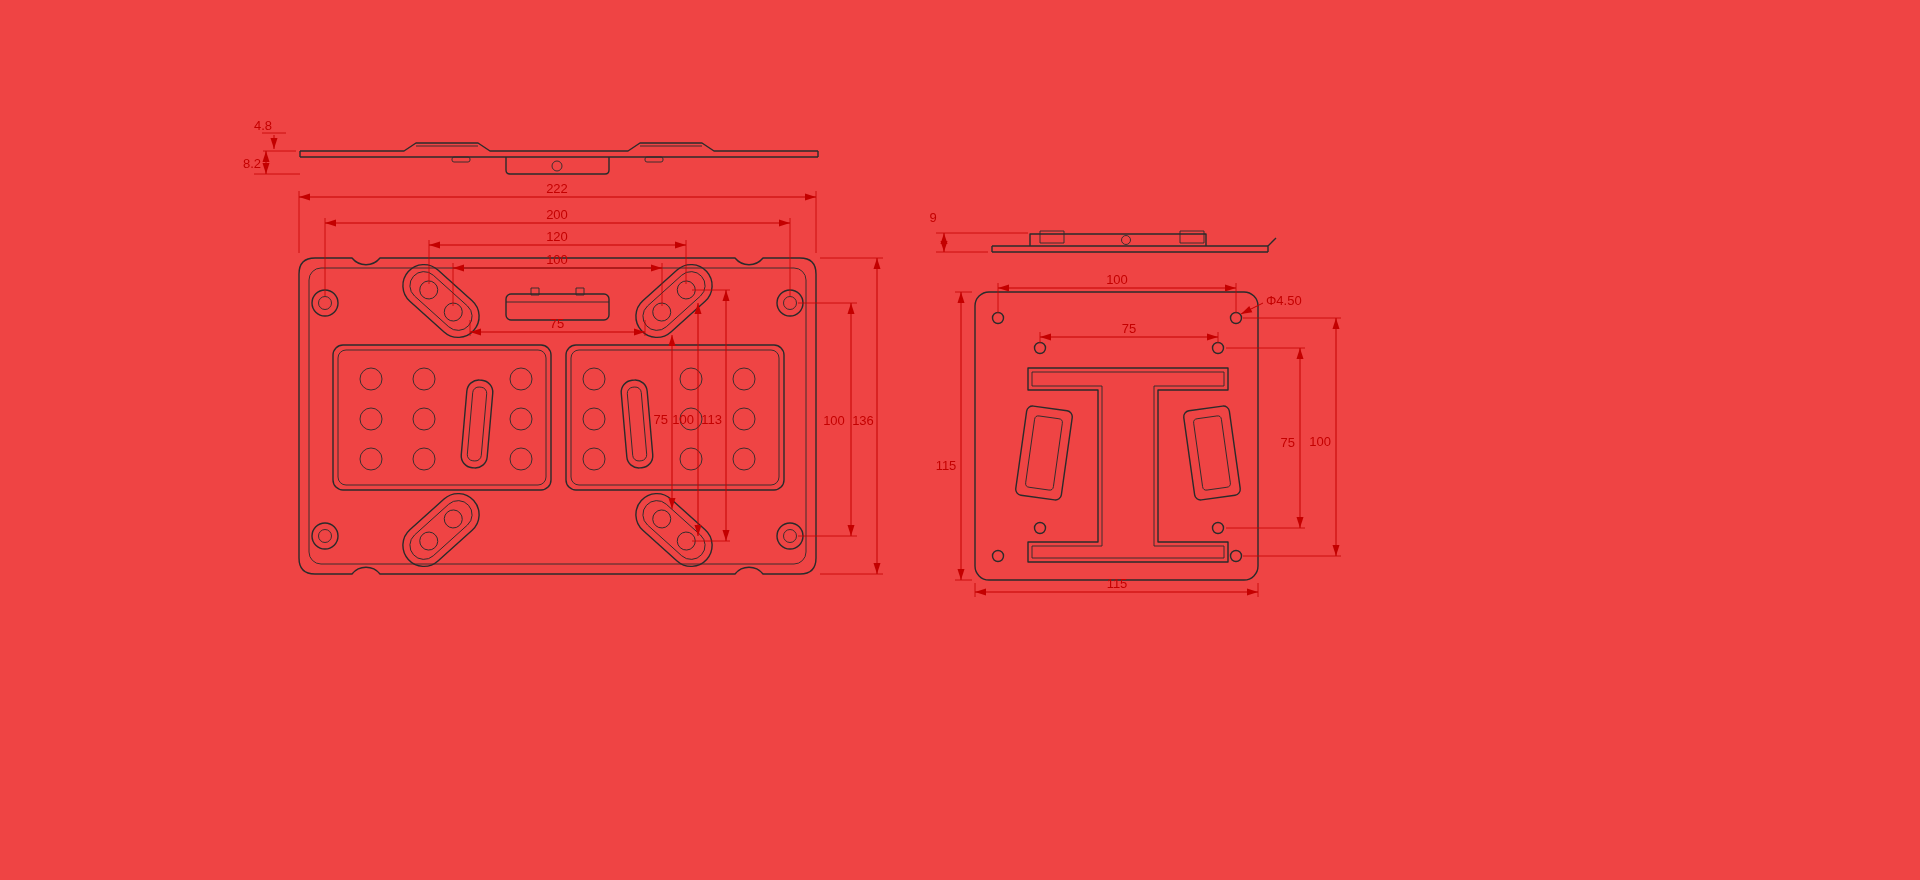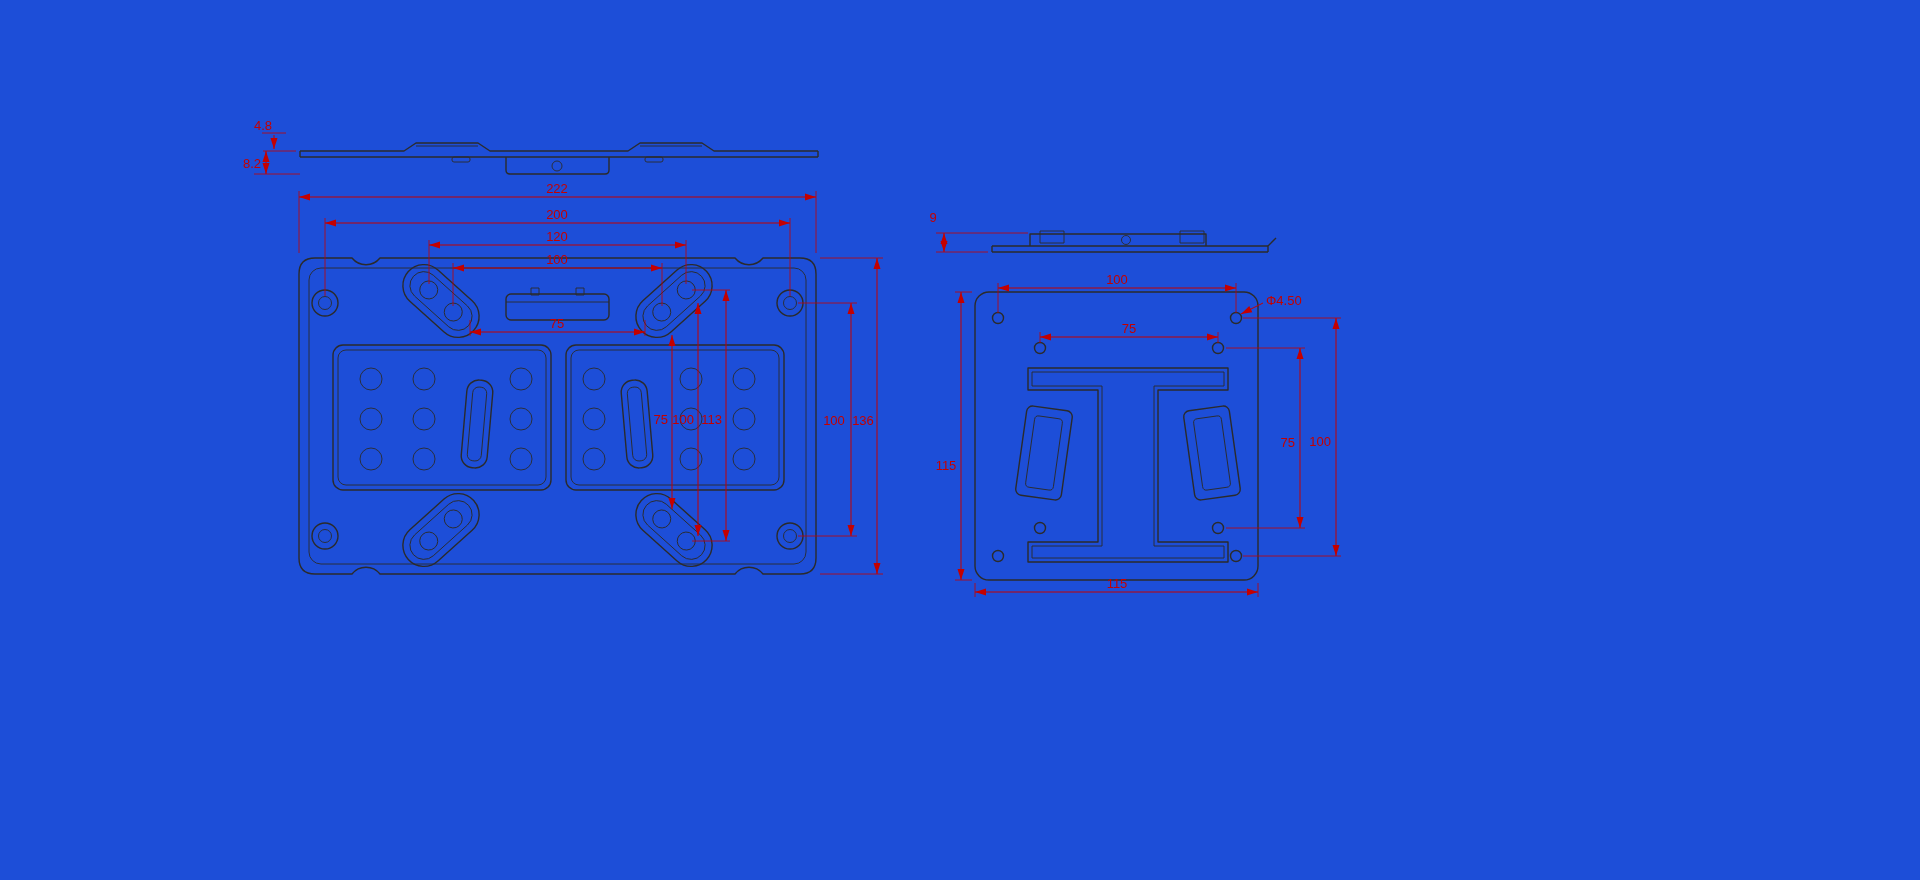--- a/index.html
+++ b/index.html
@@ -1,17 +1,17 @@
 <!DOCTYPE html>
 <html><head>
 <meta charset="utf-8">
 <style>
   *{box-sizing:border-box}
   html,body{margin:0;padding:0;background:#ffffff}
-  .stage{position:relative;width:1920px;height:880px;background:#1d4ed8;overflow:hidden;
+  .stage{position:relative;width:1920px;height:880px;background:#ef4444;overflow:hidden;
          font-family:"Liberation Sans",sans-serif}
   svg{display:block}
   .ln{fill:none;stroke:#2b2b2b;stroke-width:1.4;stroke-linejoin:round}
   .ln2{fill:none;stroke:#2b2b2b;stroke-width:0.9;stroke-linejoin:round}
   .dim{fill:none;stroke:#c40000;stroke-width:1}
   .ext{fill:none;stroke:#c40000;stroke-width:0.8}
   .dt{fill:#c40000;font-size:13px;font-family:"Liberation Sans",sans-serif}
   .mid{text-anchor:middle}
   .end{text-anchor:end}
 </style>

